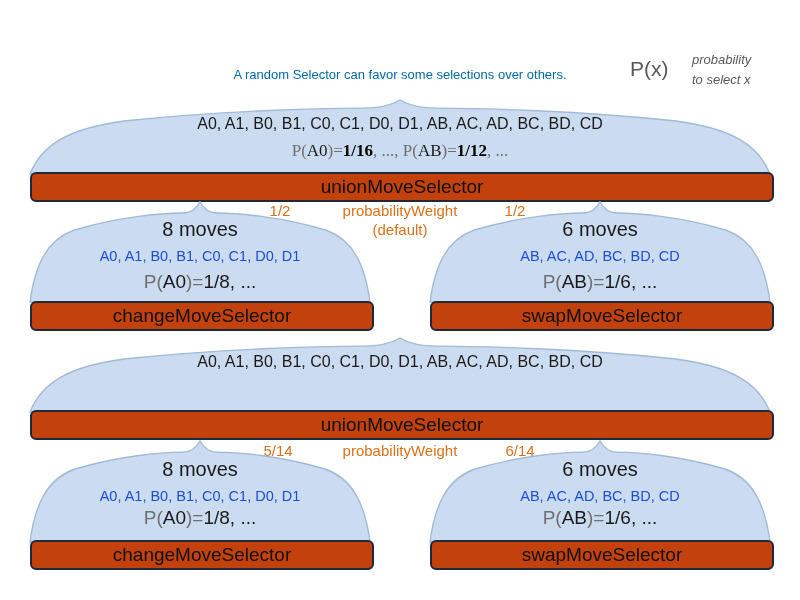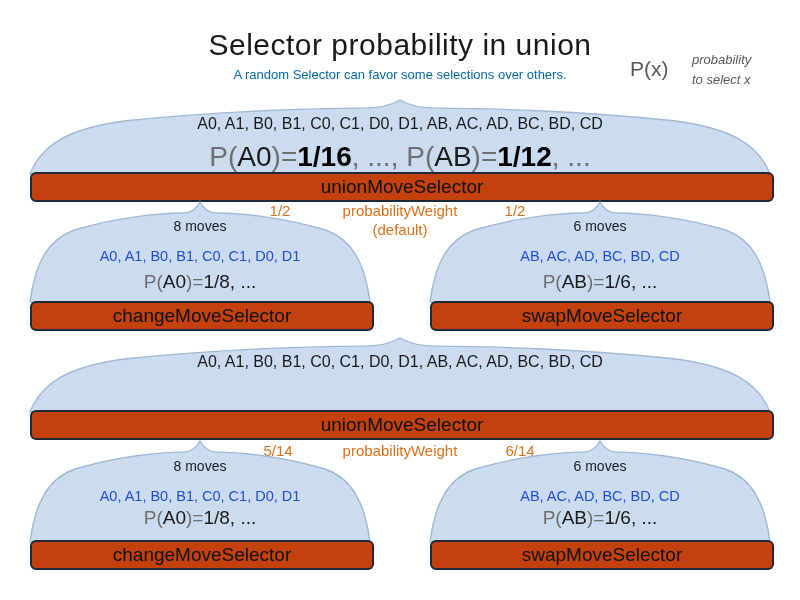--- a/index.html
+++ b/index.html
@@ -24,36 +24,35 @@
     background:#c2410c;
     border:2px solid #1e2a3a;
     border-radius:6px;
     height:26px;line-height:25px;
     font-size:19px;color:#111;text-align:center;
     box-sizing:content-box;
   }
 
   
   .moves-list-big{font-size:16px;color:#1a1a1a;}
-  .prob-big{font-size:28px;color:#1a1a1a;}
-  .moves-count{font-size:14px;color:#1a1a1a;}
+  .prob-big{font-size:17px;color:#1a1a1a;font-family:Liberation Serif, serif;}
+  .moves-count{font-size:20px;color:#1a1a1a;}
   .moves-list-small{font-size:14.5px;color:#1d4ed8;}
   .prob-small{font-size:19px;color:#1a1a1a;}
   .gray{color:#6f6f6f;}
   .frac{font-weight:bold;color:#000;}
 
   
   .orange{color:#d9711c;font-size:15px;}
 </style>
 </head>
 <body>
 
 <div id="stage">
 
-  <div class="abs title">Selector probability in union</div>
   <div class="abs subtitle">A random Selector can favor some selections over others.</div>
   <div class="abs legend-symbol">P(x)</div>
   <div class="abs legend-desc">
     <div>probability</div>
     <div>to select x</div>
   </div>
 
   <svg class="abs dome" style="left:30px;top:100px;" width="740" height="74" viewBox="0 0 400 100" preserveAspectRatio="none">
     <path d="M 0 100 C 6 62 20 38 52 28 C 104 15 154 11 180 11 C 190 11 196 6 200 0 C 204 6 210 11 220 11 C 246 11 296 15 348 28 C 380 38 394 62 400 100 Z"></path>
   </svg>

